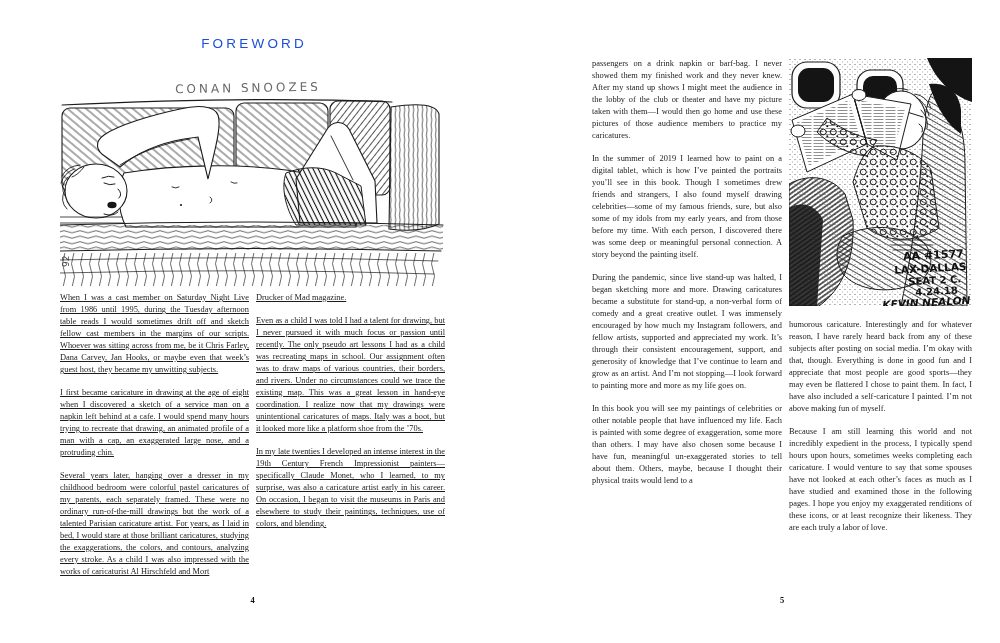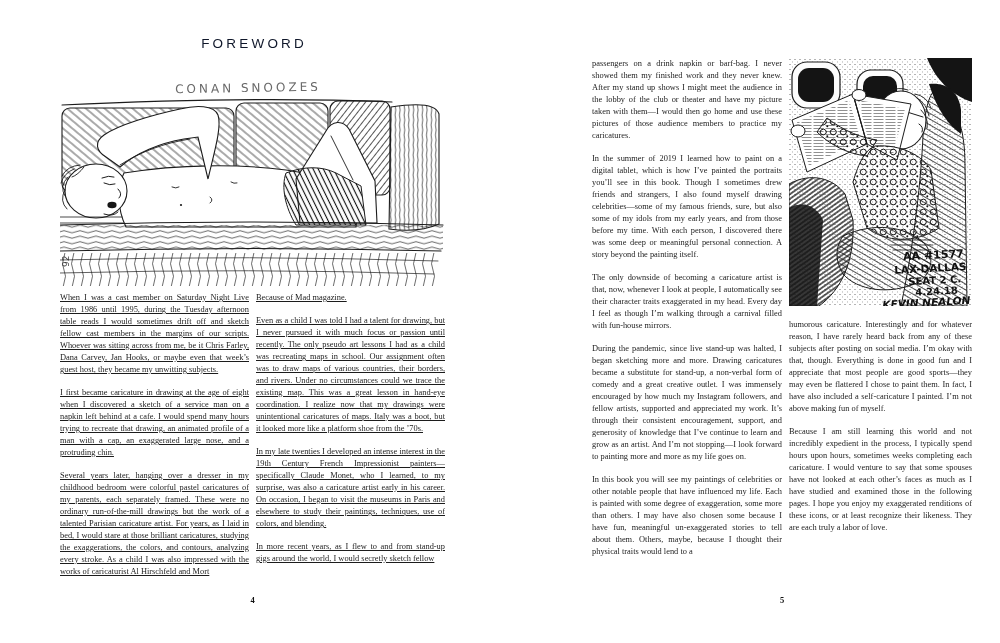--- a/index.html
+++ b/index.html
@@ -6,21 +6,21 @@
   body{
     width:1000px;height:643px;background:#ffffff;position:relative;overflow:hidden;
     font-family:"Liberation Serif", serif;color:#1c1c1c;
   }
   .page{position:absolute;top:0;height:643px;}
   .page-left{left:60px;width:385px;}
   .page-right{left:592px;width:380px;}
   .foreword{
     position:absolute;top:36px;left:0;right:0;margin:0;text-align:center;
     font-family:"Liberation Sans", sans-serif;font-size:13.5px;font-weight:400;
-    letter-spacing:3.2px;text-indent:3.2px;color:#0f172a;
+    letter-spacing:3.2px;text-indent:3.2px;color:#1d4ed8;
   }
   .illo{display:block;}
   .illo-couch{position:absolute;top:75px;left:0;}
   .cols{position:absolute;display:flex;}
   .cols-left{top:292px;left:0;gap:7px;text-decoration:underline;}
   .cols-right{top:58px;left:0;gap:7px;}
   .col{text-align:justify;font-size:8.4px;line-height:12px;}
   .col-l1,.col-l2{width:189px;}
   .col-r1{width:190px;}
   .col-r2{width:183px;}
@@ -108,36 +108,34 @@
       </g>
     </svg>
 
     <div class="cols cols-left">
       <div class="col col-l1">
         <p>When I was a cast member on Saturday Night Live from 1986 until 1995, during the Tuesday afternoon table reads I would sometimes drift off and sketch fellow cast members in the margins of our scripts. Whoever was sitting across from me, be it Chris Farley, Dana Carvey, Jan Hooks, or maybe even that week’s guest host, they became my unwitting subjects.</p>
         <p>I first became caricature in drawing at the age of eight when I discovered a sketch of a service man on a napkin left behind at a cafe. I would spend many hours trying to recreate that drawing, an animated profile of a man with a cap, an exaggerated large nose, and a protruding chin.</p>
         <p>Several years later, hanging over a dresser in my childhood bedroom were colorful pastel caricatures of my parents, each separately framed. These were no ordinary run-of-the-mill drawings but the work of a talented Parisian caricature artist. For years, as I laid in bed, I would stare at those brilliant caricatures, studying the exaggerations, the colors, and contours, analyzing every stroke. As a child I was also impressed with the works of caricaturist Al Hirschfeld and Mort</p>
       </div>
       <div class="col col-l2">
-        <p>Because of Mad magazine.</p>
+        <p>Drucker of Mad magazine.</p>
         <p>Even as a child I was told I had a talent for drawing, but I never pursued it with much focus or passion until recently. The only pseudo art lessons I had as a child was recreating maps in school. Our assignment often was to draw maps of various countries, their borders, and rivers. Under no circumstances could we trace the existing map. This was a great lesson in hand-eye coordination. I realize now that my drawings were unintentional caricatures of maps. Italy was a boot, but it looked more like a platform shoe from the ’70s.</p>
         <p>In my late twenties I developed an intense interest in the 19th Century French Impressionist painters—specifically Claude Monet, who I learned, to my surprise, was also a caricature artist early in his career. On occasion, I began to visit the museums in Paris and elsewhere to study their paintings, techniques, use of colors, and blending.</p>
-        <p>In more recent years, as I flew to and from stand-up gigs around the world, I would secretly sketch fellow</p>
       </div>
     </div>
 
     <div class="pagenum">4</div>
   </section>
 
   <section class="page page-right">
     <div class="cols cols-right">
       <div class="col col-r1">
         <p>passengers on a drink napkin or barf-bag. I never showed them my finished work and they never knew. After my stand up shows I might meet the audience in the lobby of the club or theater and have my picture taken with them—I would then go home and use these pictures of those audience members to practice my caricatures.</p>
         <p>In the summer of 2019 I learned how to paint on a digital tablet, which is how I’ve painted the portraits you’ll see in this book. Though I sometimes drew friends and strangers, I also found myself drawing celebrities—some of my famous friends, sure, but also some of my idols from my early years, and from those before my time. With each person, I discovered there was some deep or meaningful personal connection. A story beyond the painting itself.</p>
-        <p>The only downside of becoming a caricature artist is that, now, whenever I look at people, I automatically see their character traits exaggerated in my head. Every day I feel as though I’m walking through a carnival filled with fun-house mirrors.</p>
         <p>During the pandemic, since live stand-up was halted, I began sketching more and more. Drawing caricatures became a substitute for stand-up, a non-verbal form of comedy and a great creative outlet. I was immensely encouraged by how much my Instagram followers, and fellow artists, supported and appreciated my work. It’s through their consistent encouragement, support, and generosity of knowledge that I’ve continue to learn and grow as an artist. And I’m not stopping—I look forward to painting more and more as my life goes on.</p>
         <p>In this book you will see my paintings of celebrities or other notable people that have influenced my life. Each is painted with some degree of exaggeration, some more than others. I may have also chosen some because I have fun, meaningful un-exaggerated stories to tell about them. Others, maybe, because I thought their physical traits would lend to a</p>
       </div>
 
       <div class="col col-r2">
         <svg class="illo illo-plane" width="183" height="248" viewBox="0 0 183 248">
           <defs>
             <pattern id="stip" width="5" height="5" patternUnits="userSpaceOnUse">
               <circle cx="1" cy="1.4" r="0.5" fill="#3a3a3a"></circle>
               <circle cx="3.4" cy="3.9" r="0.45" fill="#3a3a3a"></circle>

